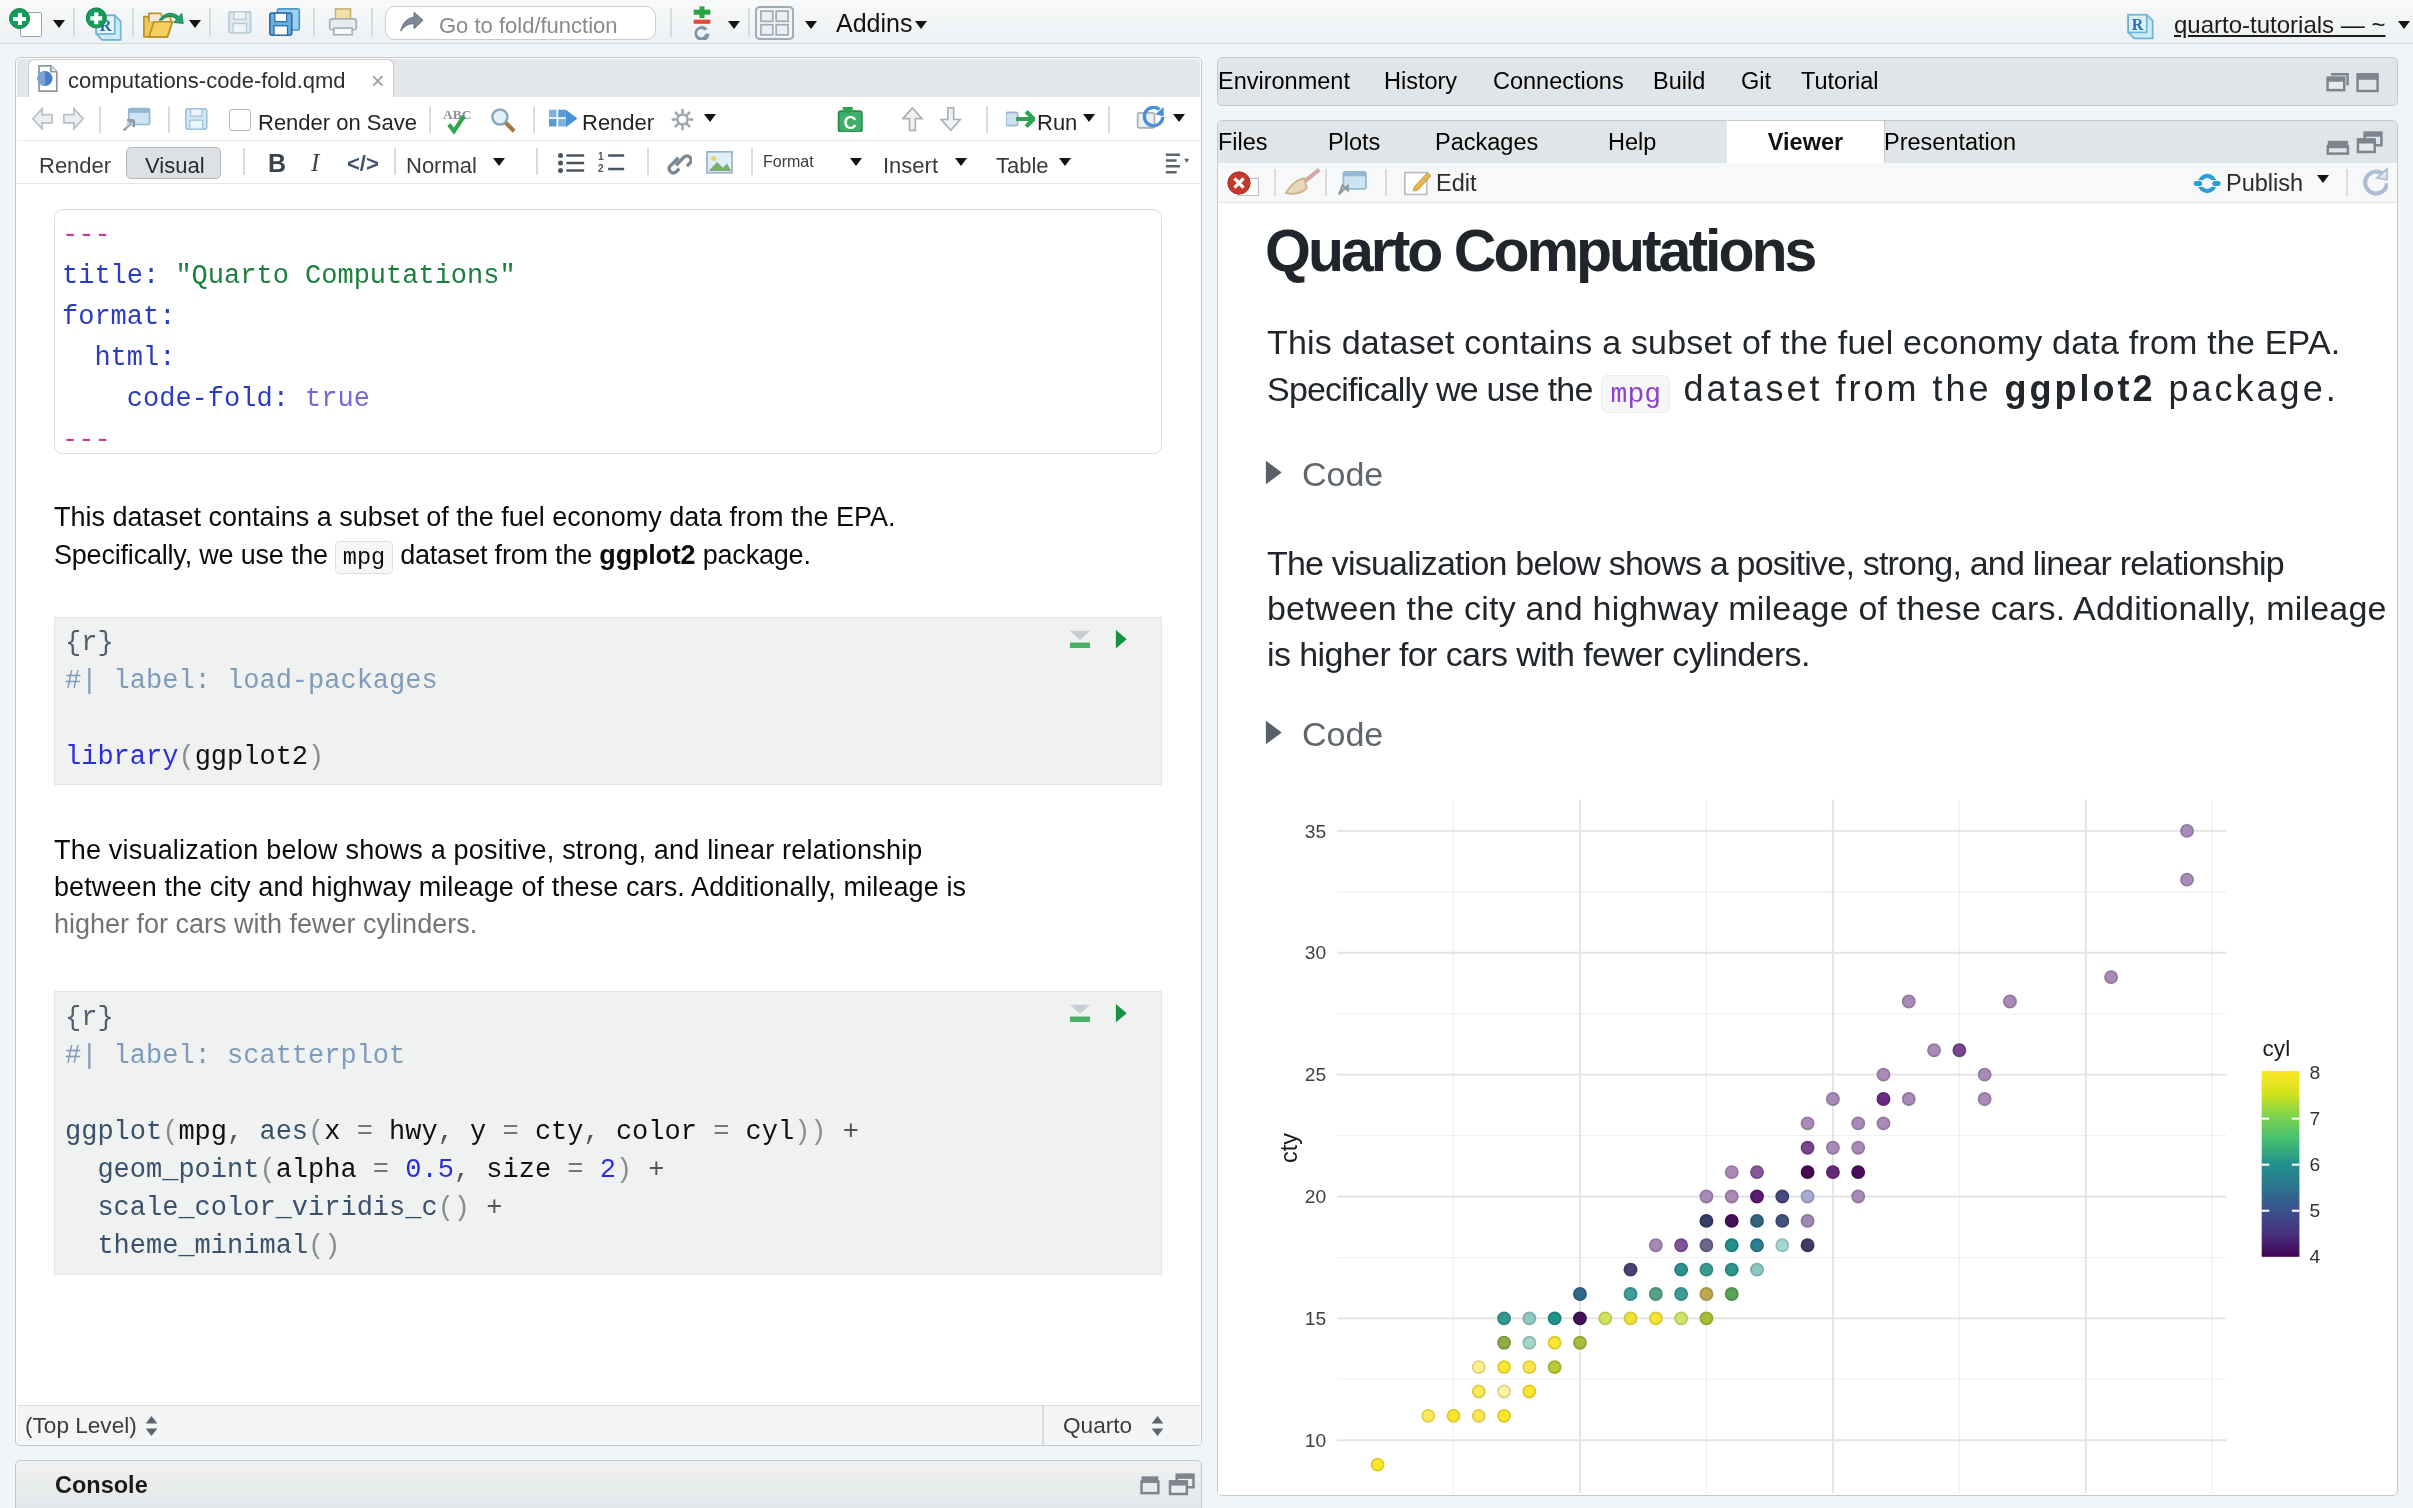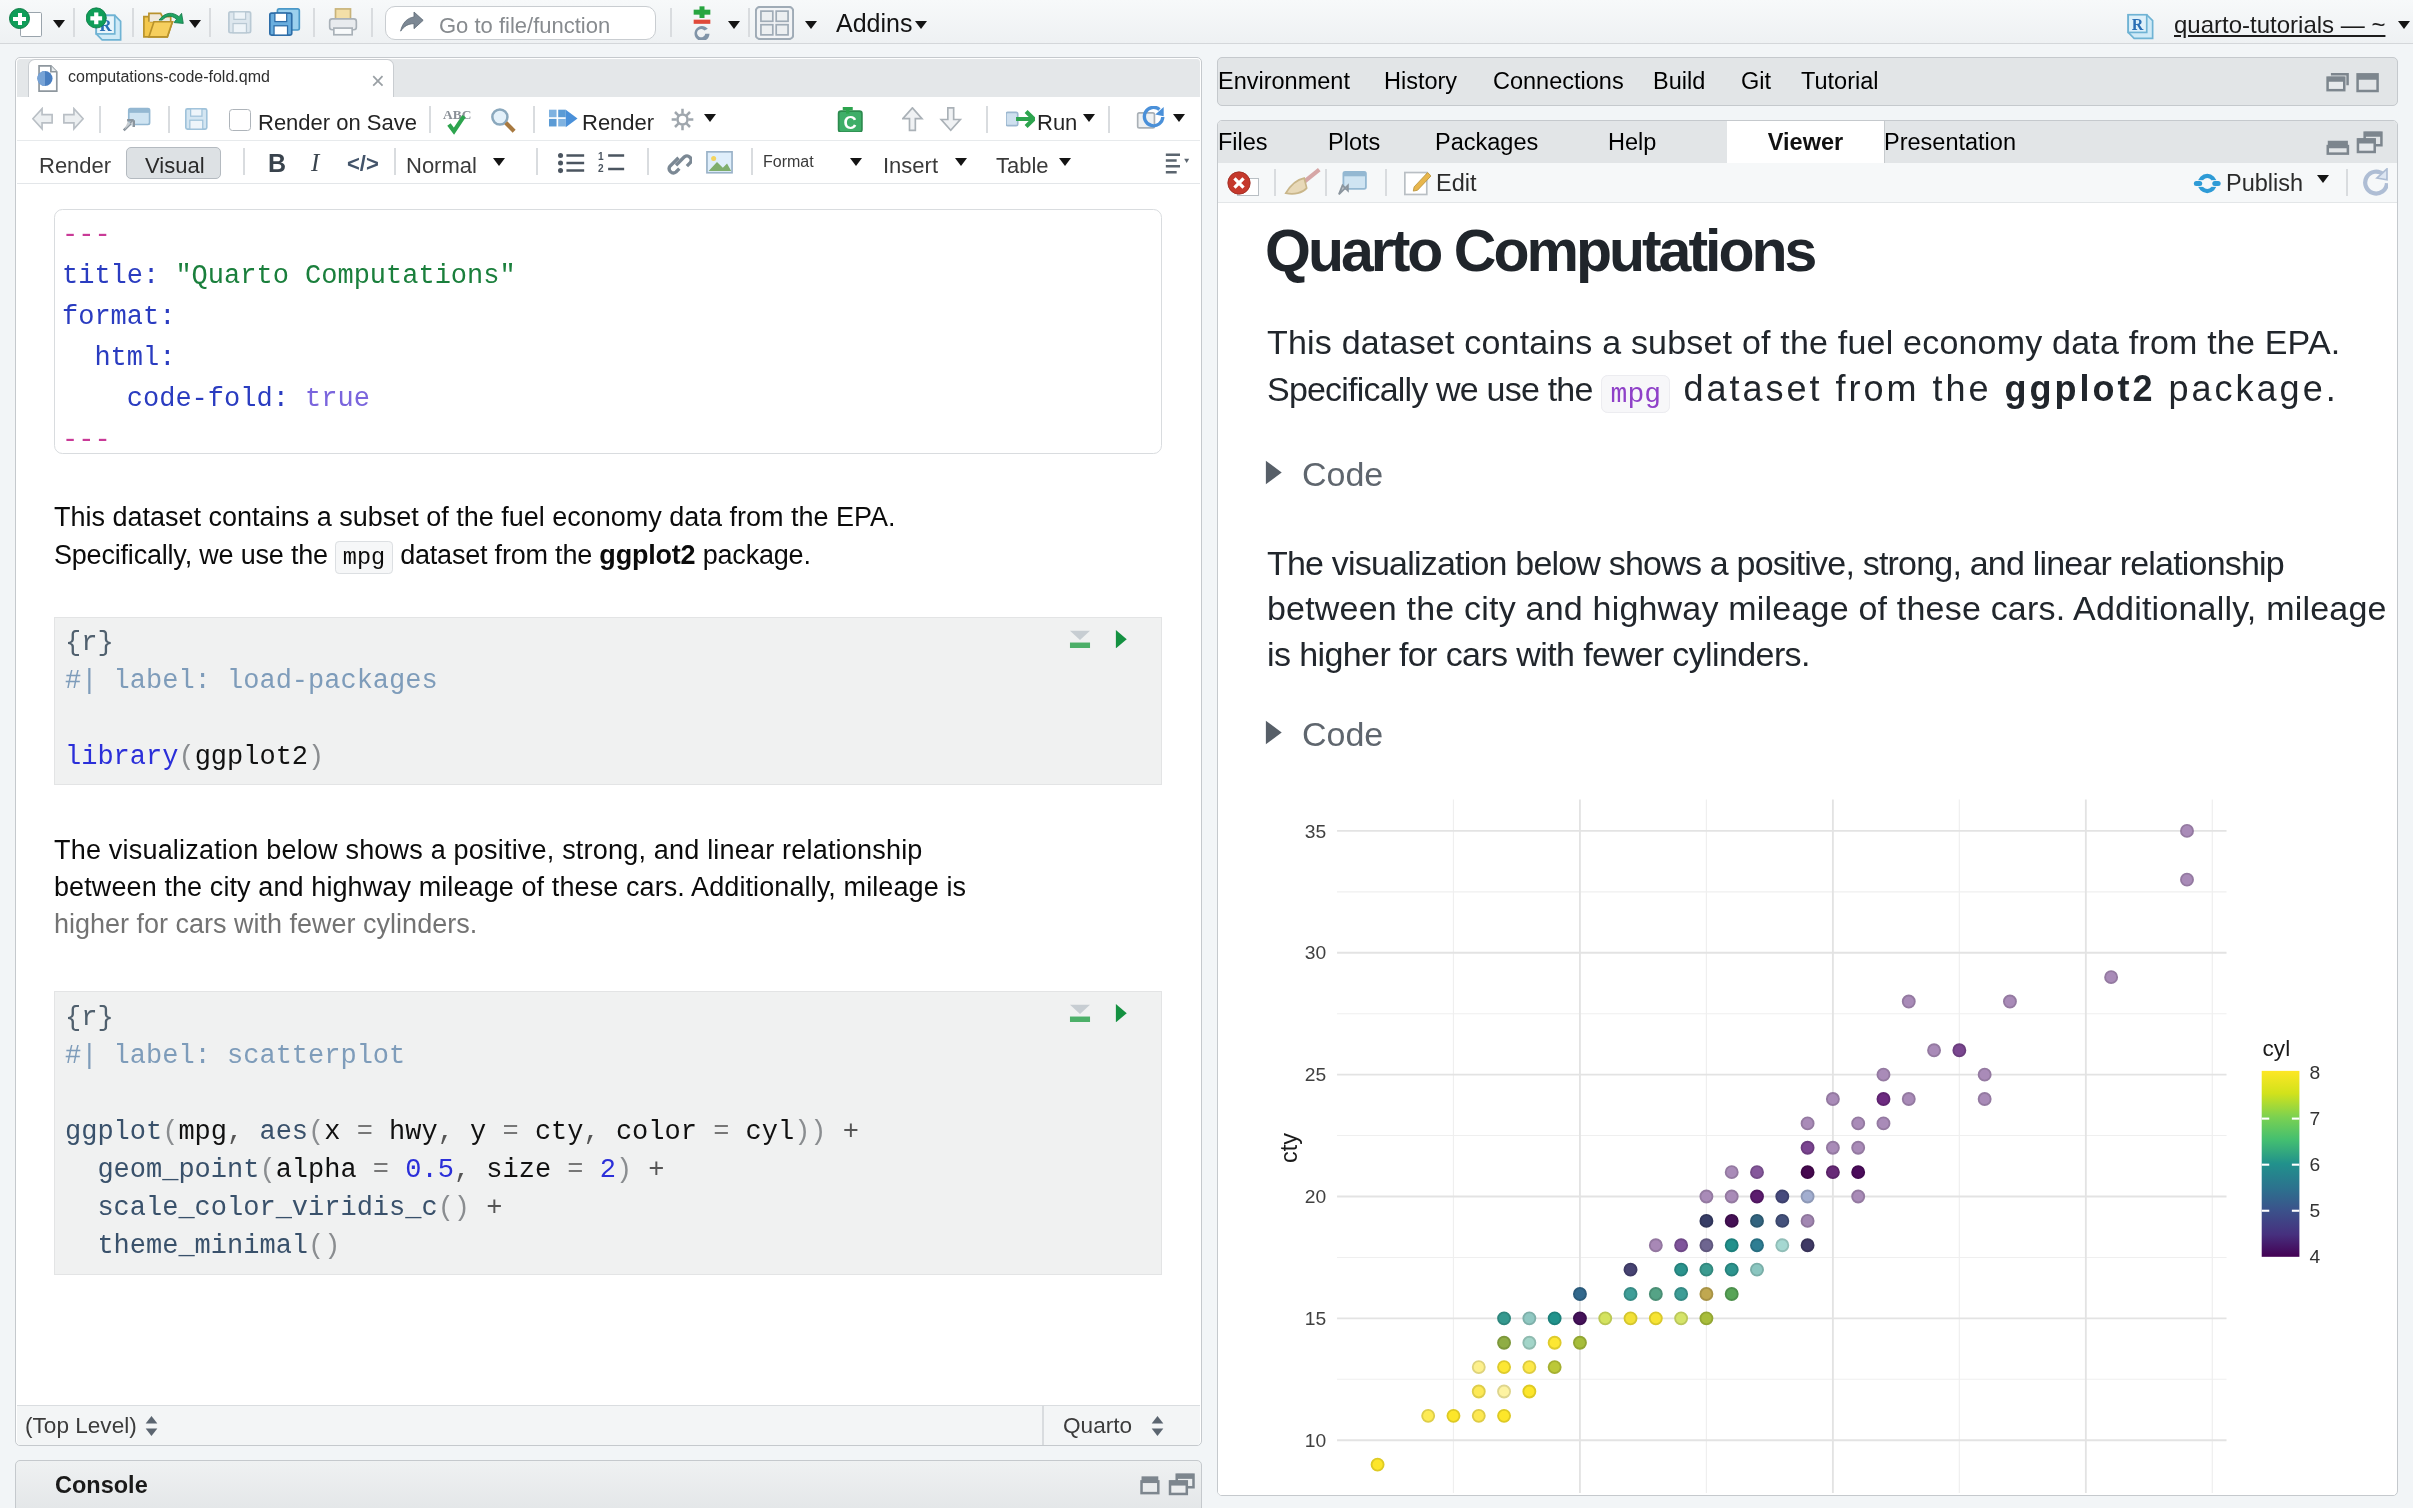--- a/index.html
+++ b/index.html
@@ -63,21 +63,21 @@
   <rect x="9" y="1" width="18" height="14" fill="#f3dfa8" stroke="#c8b37a" stroke-width="2"></rect>
   <rect x="2" y="13" width="32" height="13" rx="3" fill="#e8ebee" stroke="#a9b1b8" stroke-width="2"></rect>
   <rect x="7" y="24" width="22" height="8" fill="#f8fafb" stroke="#a9b1b8" stroke-width="2"></rect>
 </svg>
 <div class="sep1" style="left:371px; top:8.4px; height:28.5px;"></div>
 
 <div class="abs" style="left:385px; top:5.9px; width:271px; height:34px; background:#fff; border:1.7px solid #c9cdd1; border-radius:10px;"></div>
 <svg class="abs" style="left:399px; top:11px;" width="25" height="22" viewBox="0 0 30 26">
   <path d="M2,24 C4,14 10,8 18,7 L18,1 L29,11 L18,21 L18,15 C11,15 6,18 2,24 Z" fill="#7c8894" stroke="#5f6b77" stroke-width="1"></path>
 </svg>
-<div class="abs nw" style="left:439px; top:12.6px; font-size:22px; color:#878b8f;">Go to file/function</div>
+<div class="abs nw" style="left:439px; top:12.6px; font-size:22px; color:#878b8f;">Go to fold/function</div>
 <div class="sep1" style="left:670px; top:8.4px; height:28.5px;"></div>
 
 <svg class="abs" style="left:692px; top:5.9px;" width="20" height="34" viewBox="0 0 24 40">
   <rect x="9" y="0" width="6" height="14" fill="#27a540"></rect>
   <rect x="2" y="4" width="20" height="6" fill="#27a540"></rect>
   <rect x="2" y="16" width="20" height="5" fill="#e04a3a"></rect>
   <path d="M12,24 m7,3 a9,9 0 1,0 2,6 l-5,0 a5,5 0 1,1 -1,-4 Z" fill="#8094a8"></path>
 </svg>
 <div class="caret" style="left:728px; top:21px;"></div>
 <div class="sep1" style="left:748px; top:8.4px; height:28.5px;"></div>
@@ -104,21 +104,21 @@
 <div class="pane" style="left:15px; top:57px; width:1187px; height:1389px;"></div>
 <div class="abs" style="left:17px; top:59px; width:1183px; height:39px; background:#e4e7e9; border-radius:3.4px 3.4px 0 0; border-bottom:1.7px solid #d2d5d8;"></div>
 
 <div class="abs" style="left:28px; top:59px; width:366px; height:40px; background:#fff; border:1.7px solid #c9cdd1; border-bottom:none; border-radius:6.7px 6.7px 0 0;"></div>
 <svg class="abs" style="left:34px; top:65px;" width="27" height="27" viewBox="0 0 32 32">
   <path d="M6,1 L20,1 L27,8 L27,31 L6,31 Z" fill="#fff" stroke="#8e979e" stroke-width="2"></path>
   <path d="M20,1 L20,8 L27,8" fill="#e8ecee" stroke="#8e979e" stroke-width="2"></path>
   <circle cx="13" cy="16" r="9" fill="#4a7fc1"></circle>
   <path d="M13,7 a9,9 0 0,0 0,18 Z" fill="#77a3d6"></path>
 </svg>
-<div class="abs nw" style="left:68px; top:68px; font-size:16px; color:#2f2f2f;">computations‑code‑fold.qmd</div>
+<div class="abs nw" style="left:68px; top:68px; font-size:22px; color:#2f2f2f;">computations‑code‑fold.qmd</div>
 <div class="abs nw" style="left:371px; top:68px; font-size:23.5px; color:#9aa0a5;">×</div>
 
 <div class="abs" style="left:17px; top:97px; width:1183px; height:44px; background:#fff; border-bottom:1.7px solid #e7eaec;"></div>
 
 <div class="abs" style="left:17px; top:141px; width:1183px; height:43px; background:#fff; border-bottom:1.7px solid #e3e6e9;"></div>
 
 <svg class="abs" style="left:32px; top:107px;" width="52" height="23.5" viewBox="0 0 62 28">
   <path d="M12,2 L12,9 L24,9 L24,19 L12,19 L12,26 L1,14 Z" fill="#eceff1" stroke="#b9bfc5" stroke-width="2"></path>
   <path d="M50,2 L50,9 L38,9 L38,19 L50,19 L50,26 L61,14 Z" fill="#eceff1" stroke="#b9bfc5" stroke-width="2"></path>
 </svg>

